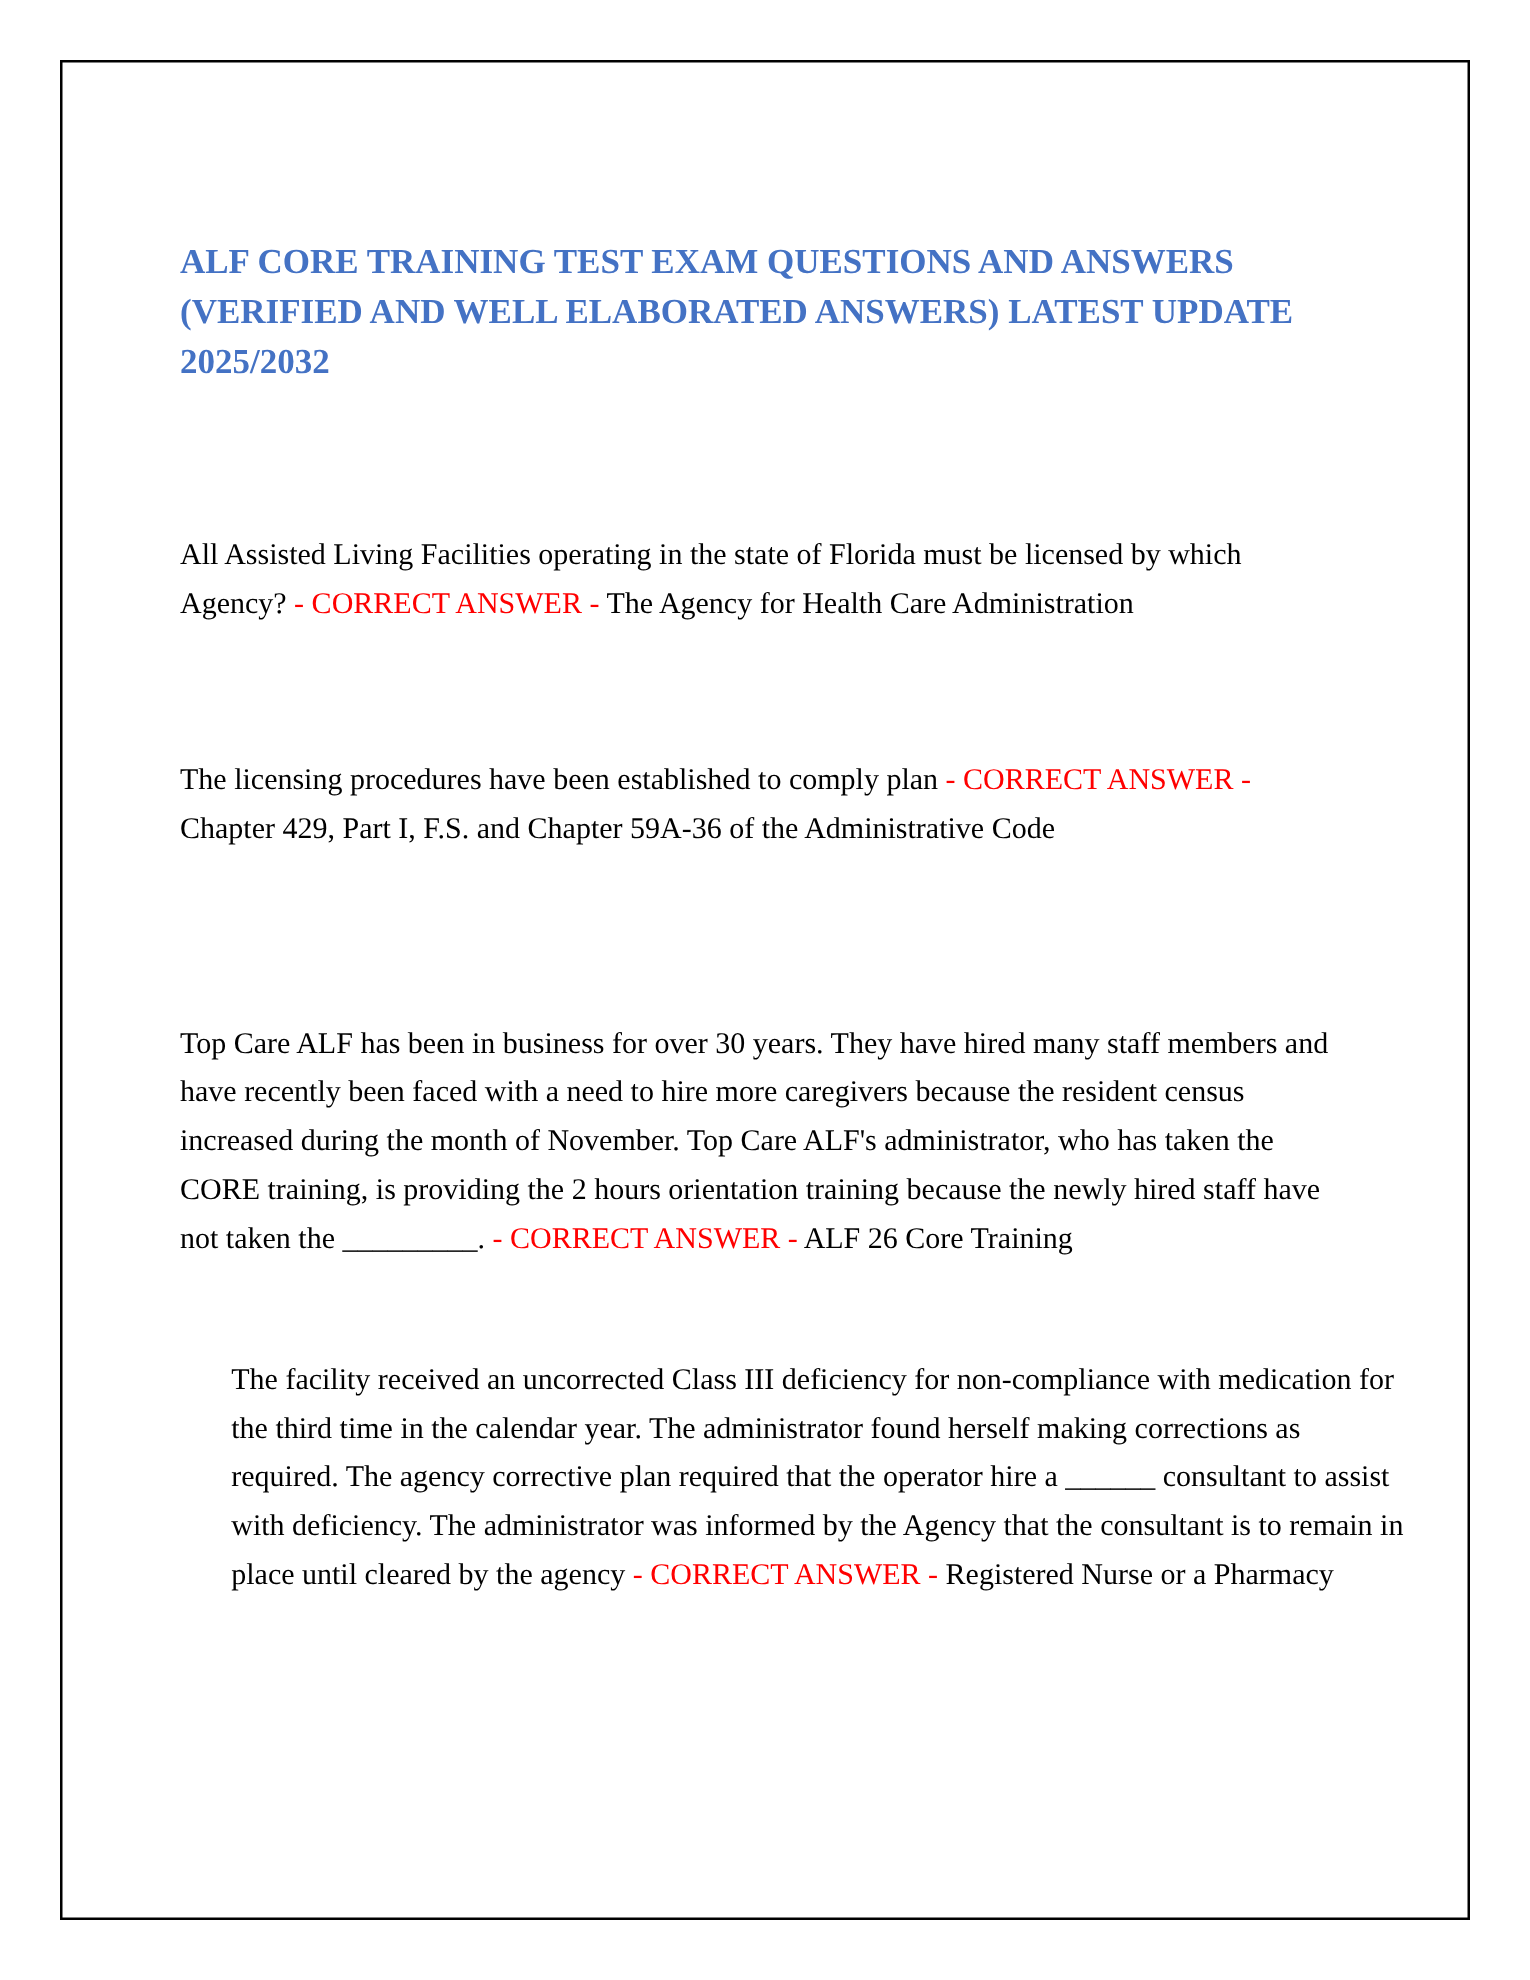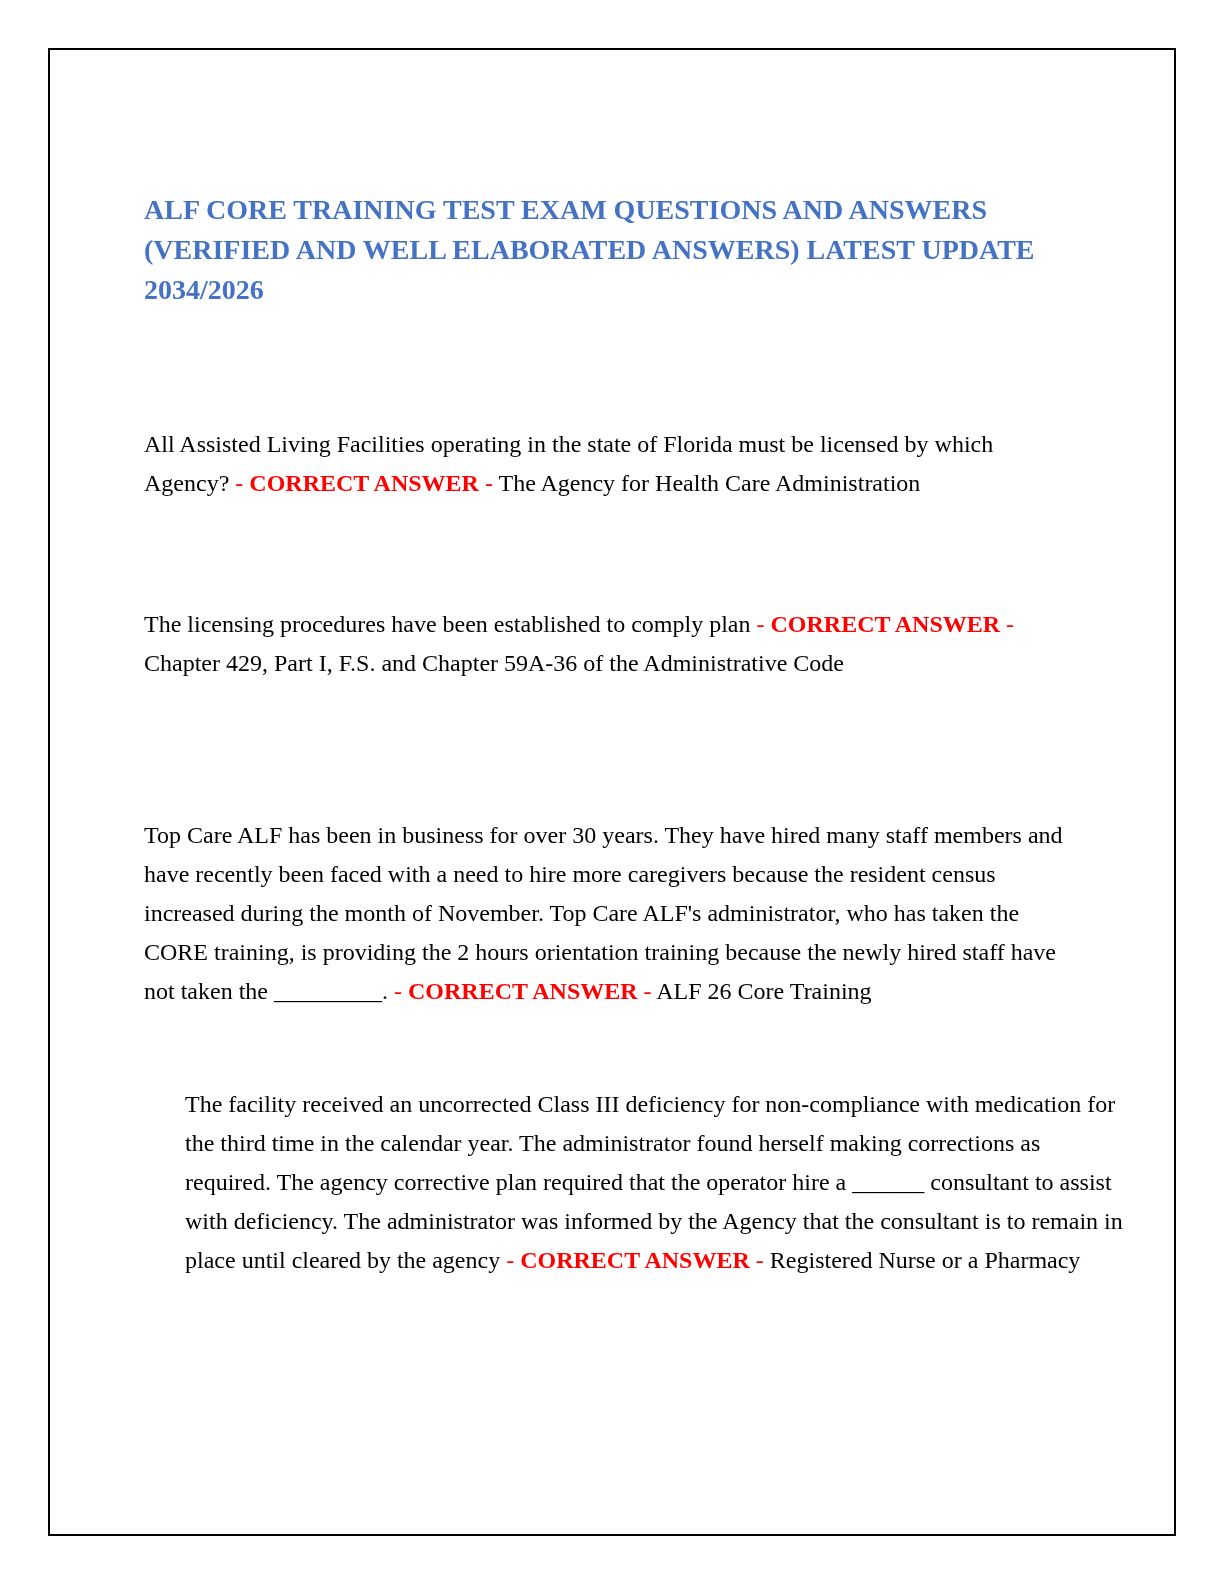--- a/index.html
+++ b/index.html
@@ -37,29 +37,29 @@
     margin: 0;
     font-size: 24px;
     line-height: 39px;
     color: #000000;
   }
   .qa-1 { top: 425px; }
   .qa-2 { top: 605px; }
   .qa-3 { top: 816px; }
   .qa-4 { top: 1085px; margin-left: 41px; }
   .red  { color: #FF0000; }
-  .bold { font-weight: bold; }
+  .bold { font-weight: normal; }
 </style>
 </head>
 <body>
 
 <div class="page">
   <div class="page-border"></div>
 
-  <h1 class="doc-heading">ALF CORE TRAINING TEST EXAM QUESTIONS AND ANSWERS (VERIFIED AND WELL ELABORATED ANSWERS) LATEST UPDATE 2034/2026</h1>
+  <h1 class="doc-heading">ALF CORE TRAINING TEST EXAM QUESTIONS AND ANSWERS (VERIFIED AND WELL ELABORATED ANSWERS) LATEST UPDATE 2025/2032</h1>
 
   <p class="qa qa-1"><span>All Assisted Living Facilities operating in the state of Florida must be licensed by which Agency?</span><span class="red"> - </span><span class="red bold">CORRECT ANSWER</span><span class="red"> - </span><span>The Agency for Health Care Administration</span></p>
 
   <p class="qa qa-2"><span>The licensing procedures have been established to comply plan</span><span class="red"> - </span><span class="red bold">CORRECT ANSWER</span><span class="red"> - </span><span>Chapter 429, Part I, F.S. and Chapter 59A-36 of the Administrative Code</span></p>
 
   <p class="qa qa-3"><span>Top Care ALF has been in business for over 30 years. They have hired many staff members and have recently been faced with a need to hire more caregivers because the resident census increased during the month of November. Top Care ALF's administrator, who has taken the CORE training, is providing the 2 hours orientation training because the newly hired staff have not taken the _________.</span><span class="red"> - </span><span class="red bold">CORRECT ANSWER</span><span class="red"> - </span><span>ALF 26 Core Training</span></p>
 
   <p class="qa qa-4"><span>The facility received an uncorrected Class III deficiency for non-compliance with medication for the third time in the calendar year. The administrator found herself making corrections as required. The agency corrective plan required that the operator hire a ______ consultant to assist with deficiency. The administrator was informed by the Agency that the consultant is to remain in place until cleared by the agency</span><span class="red"> - </span><span class="red bold">CORRECT ANSWER</span><span class="red"> - </span><span>Registered Nurse or a Pharmacy</span></p>
 </div>
 

